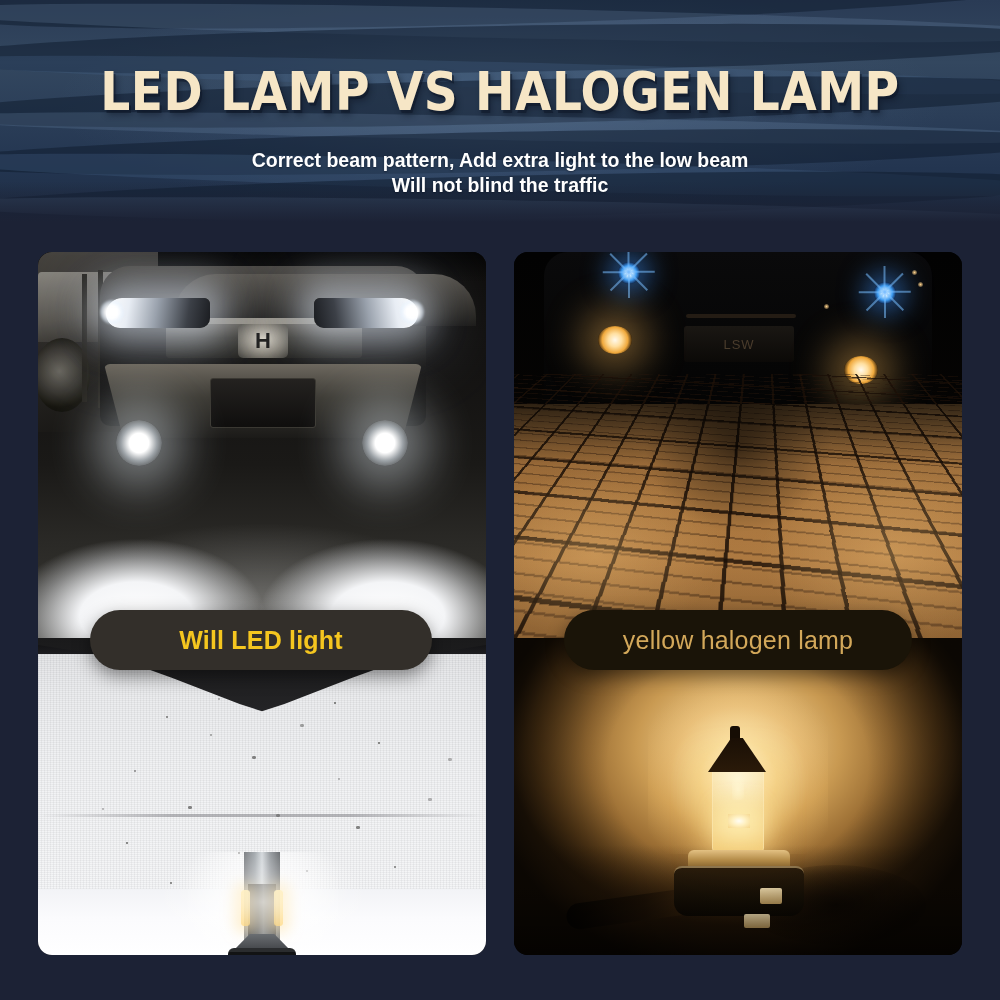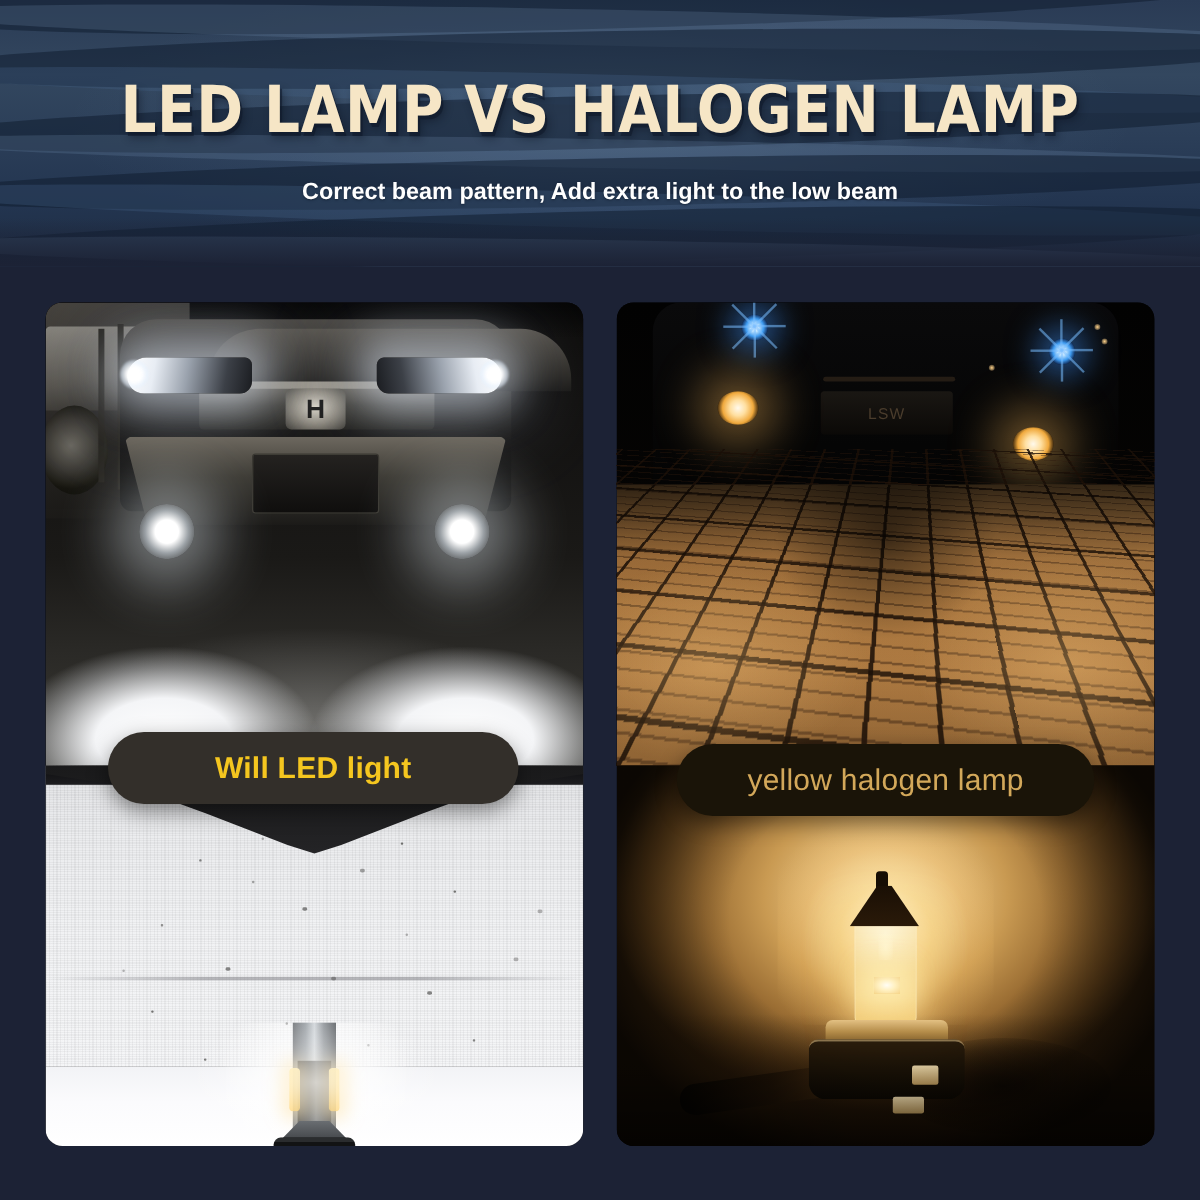--- a/index.html
+++ b/index.html
@@ -420,21 +420,21 @@
     box-shadow:0 6px 18px rgba(0,0,0,0.45);
   }
   .badge-led {
     left:52px; top:358px; width:342px;
     background:#332f2a;
     color:#f5c61f;
     font-size:25px;
     letter-spacing:0.2px;
   }
   .badge-hal {
-    left:50px; top:368px; width:348px;
+    left:50px; top:358px; width:348px;
     background:#1a1408;
     color:#d3a85a;
     font-size:25px;
     font-weight:500;
     letter-spacing:0.2px;
   }
 </style>
 </head>
 <body>
 
@@ -454,20 +454,21 @@
         <div class="wave w-dark" style="top: 176px; height: 42px; transform: rotate(-1.4deg);"></div>
         <div class="wave w-light" style="top: 200px; height: 26px; transform: rotate(0.9deg);"></div>
       </div>
     <div class="banner-bottomfade"></div>
   </div>
 
   <div class="title">LED LAMP VS HALOGEN LAMP</div>
 
   <div class="subtitle">
     <span>Correct beam pattern, Add extra light to the low beam</span>
+    <span class="l2">Will not blind the traffic</span>
   </div>
 
   <div class="panels">
 
     <div class="panel">
 
       <div class="led-photo">
         <div class="garage-topdark"></div>
         <div class="garage-left">
           <div class="garage-body"></div>

